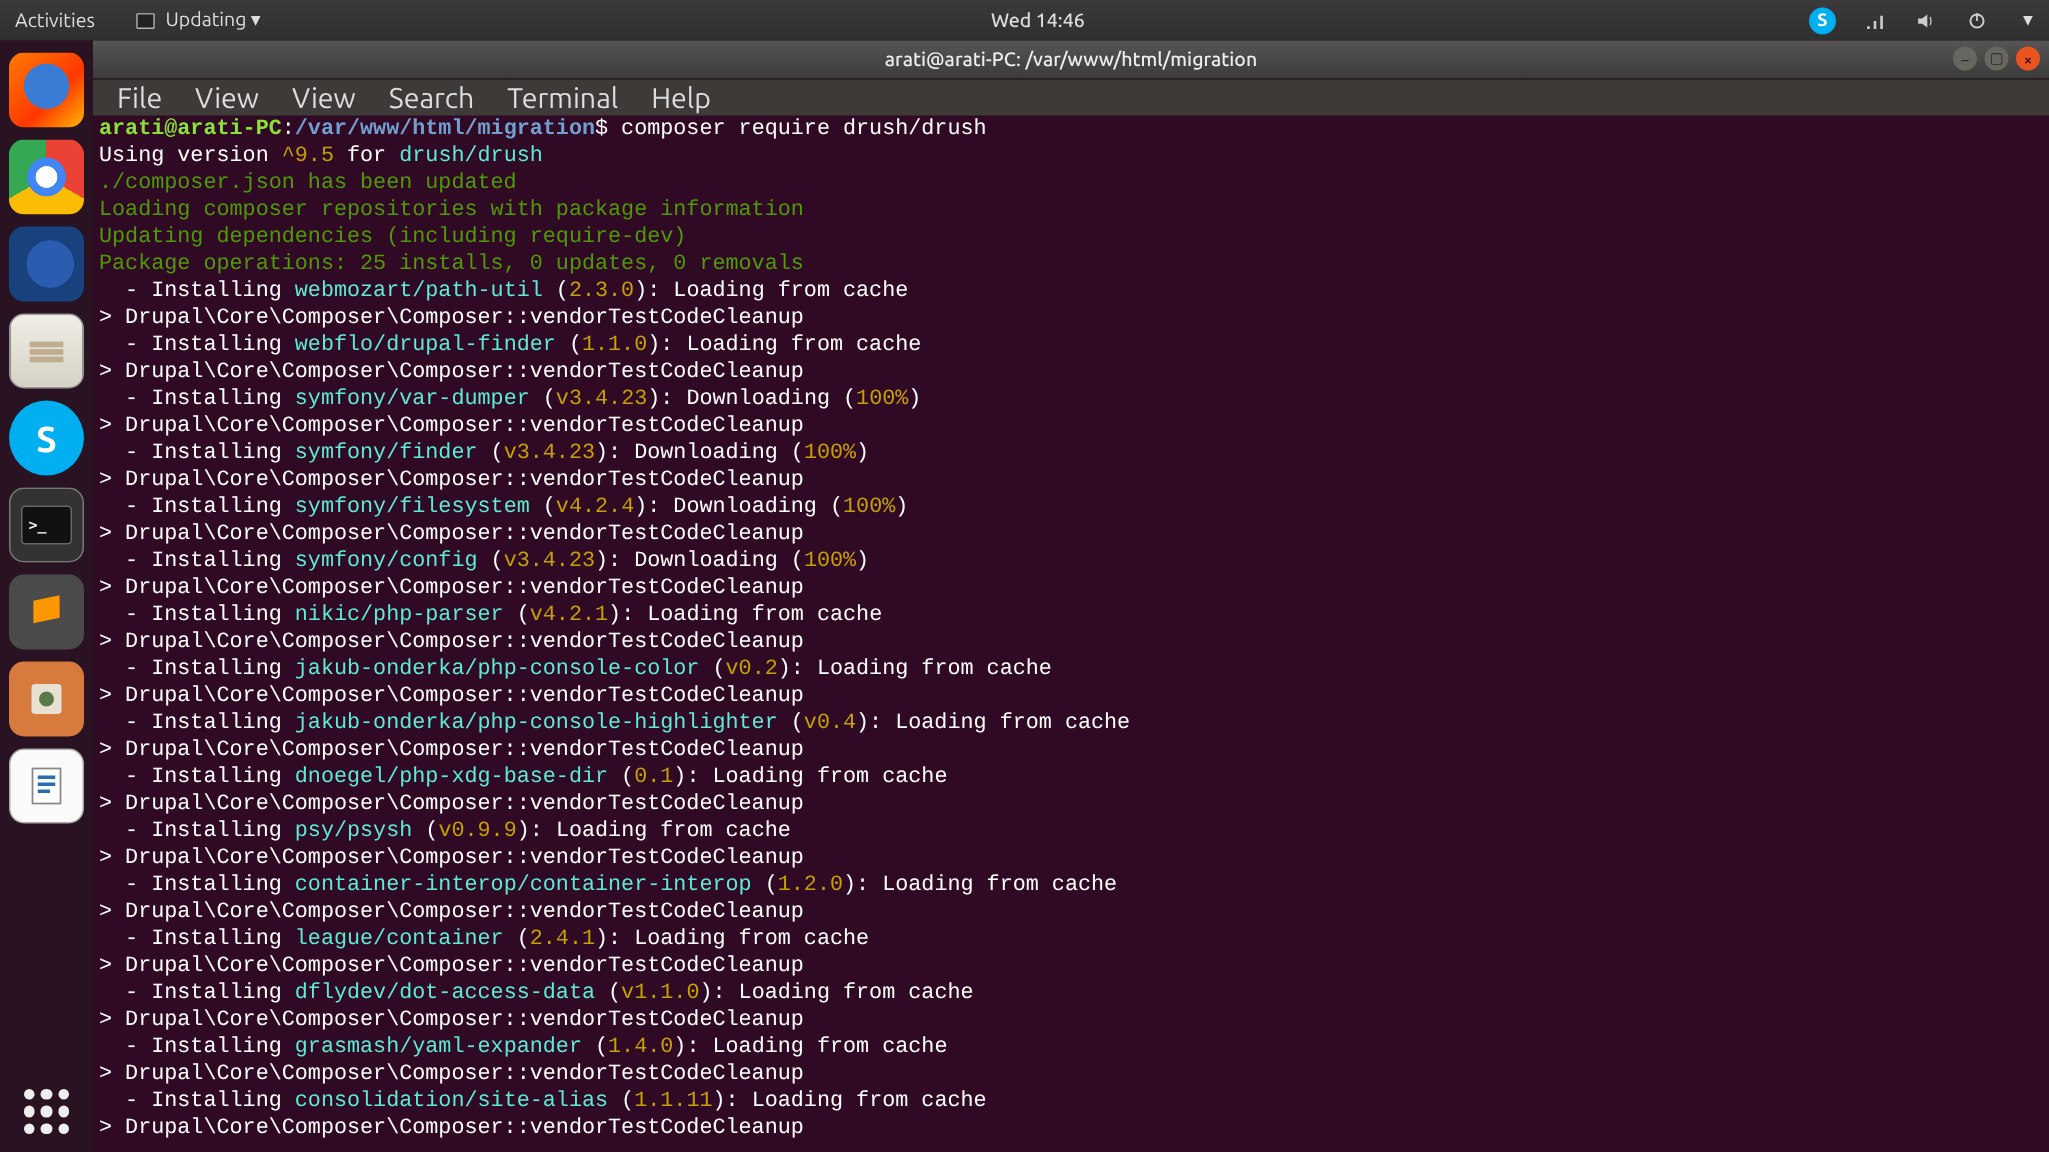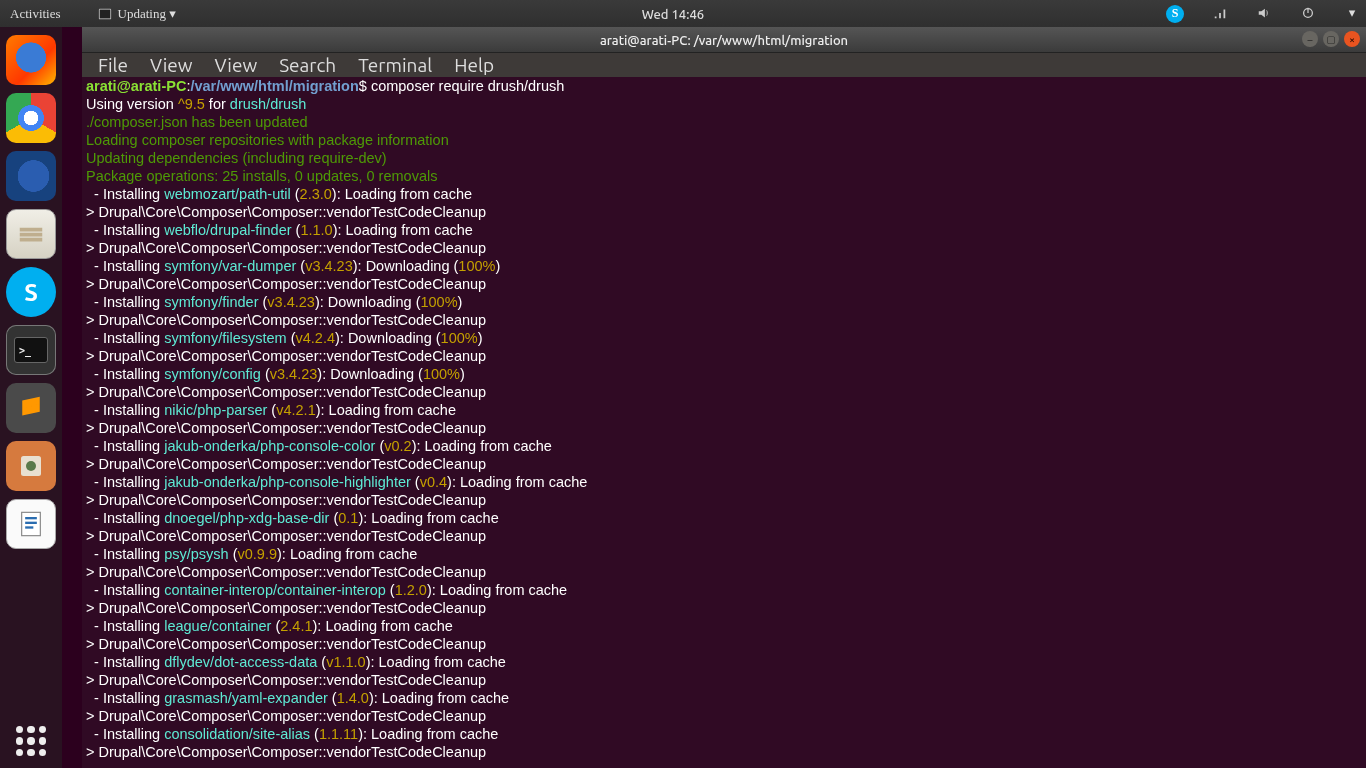--- a/index.html
+++ b/index.html
@@ -16,21 +16,21 @@
   .top-panel {
     position: absolute; top: 0; left: 0; right: 0;
     height: 27px;
     background: linear-gradient(#3a3a3a, #2f2f2f);
     display: flex; align-items: center;
     font-size: 13px;
     color: #ddd;
     padding: 0 6px;
   }
   .top-panel .left, .top-panel .right {
-    display: flex; align-items: flex-start; gap: 28px; font-family: Liberation Serif, serif;
+    display: flex; align-items: center; gap: 18px;
   }
   .top-panel .center {
     flex: 1; text-align: center; font-weight: 500;
   }
   .top-panel .item { display: inline-flex; align-items: center; gap: 5px; cursor: pointer; padding: 0 4px; }
   .top-panel .iconbox { width: 16px; height: 16px; display: inline-flex; align-items: center; justify-content: center; }
   .top-panel .skype {
     width: 18px; height: 18px; background: #00aff0; border-radius: 50%;
     color: #fff; font-weight: bold; font-size: 12px; display:flex; align-items:center; justify-content:center;
   }
@@ -78,21 +78,21 @@
     width: 30px; height: 30px; margin-bottom: 12px; cursor:pointer;
     display: grid; grid-template-columns: repeat(3,1fr); grid-template-rows: repeat(3,1fr); gap:4px;
   }
   .dock .apps-grid span { background:#eee; border-radius:50%; }
 
   
   .term-window {
     position: absolute;
     top: 27px; left: 62px; right: 0; bottom: 0;
     background: #300a24;
-    display: flex; flex-direction: column; margin-left: 20px;
+    display: flex; flex-direction: column;
   }
   .term-titlebar {
     height: 26px;
     background: linear-gradient(#555, #3b3b3b);
     display: flex; align-items: center; justify-content: center;
     position: relative;
     font-size: 13px; color: #eee; font-weight: 500;
     border-bottom: 1px solid #222;
   }
   .term-titlebar .winbtns {
@@ -110,21 +110,21 @@
     height: 24px;
     background: #3e3a38;
     display: flex; align-items: center;
     font-size: 19px; color:#ddd;
     padding: 0 6px; gap: 2px;
   }
   .term-menubar .menu { padding: 2px 10px; cursor:pointer; }
 
   .term-body {
     flex: 1;
-    font-family: Liberation Sans, sans-serif;
+    font-family: Liberation Mono, monospace;
     font-size: 14.5px;
     line-height: 18px;
     padding: 0 4px;
     color: #ffffff;
     white-space: pre;
     overflow: hidden;
   }
   .g { color: #5eead4; }      
   .y { color: #c4a000; }      
   .w { color: #ffffff; }

